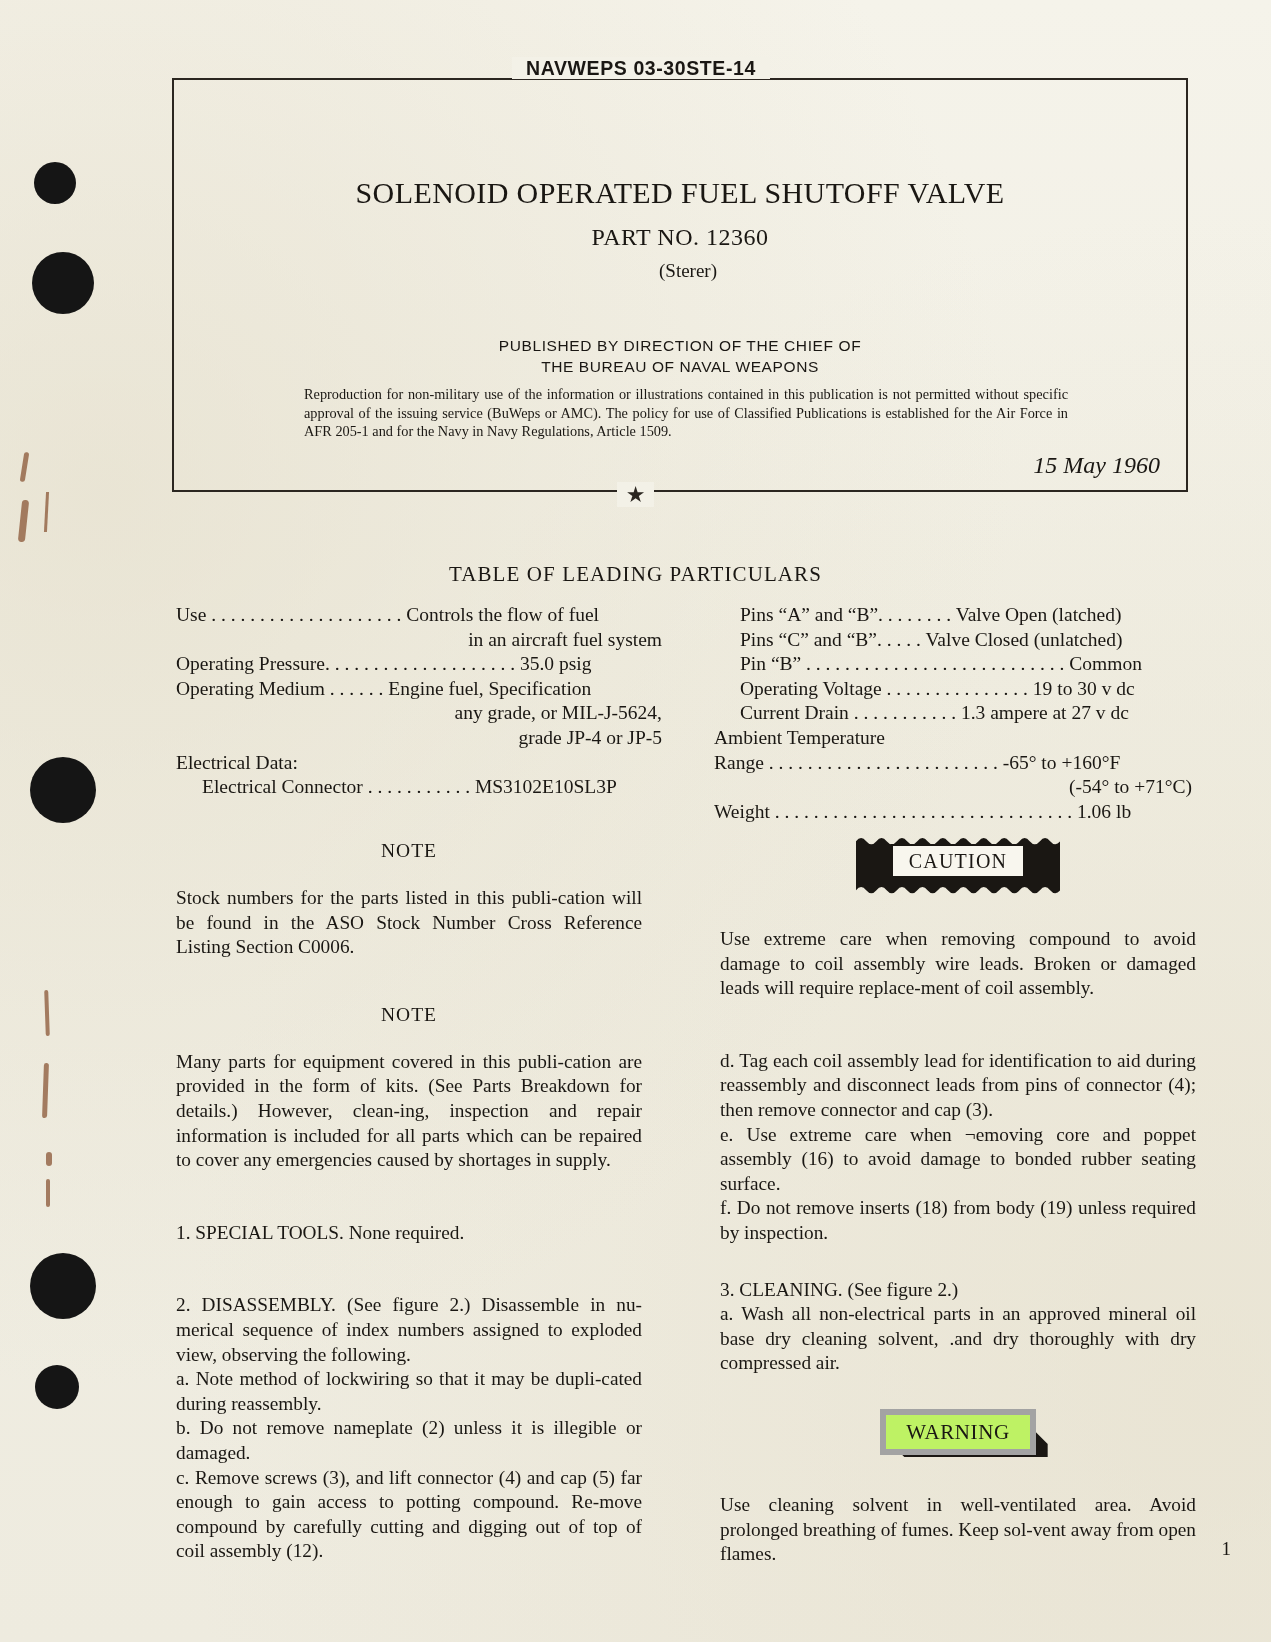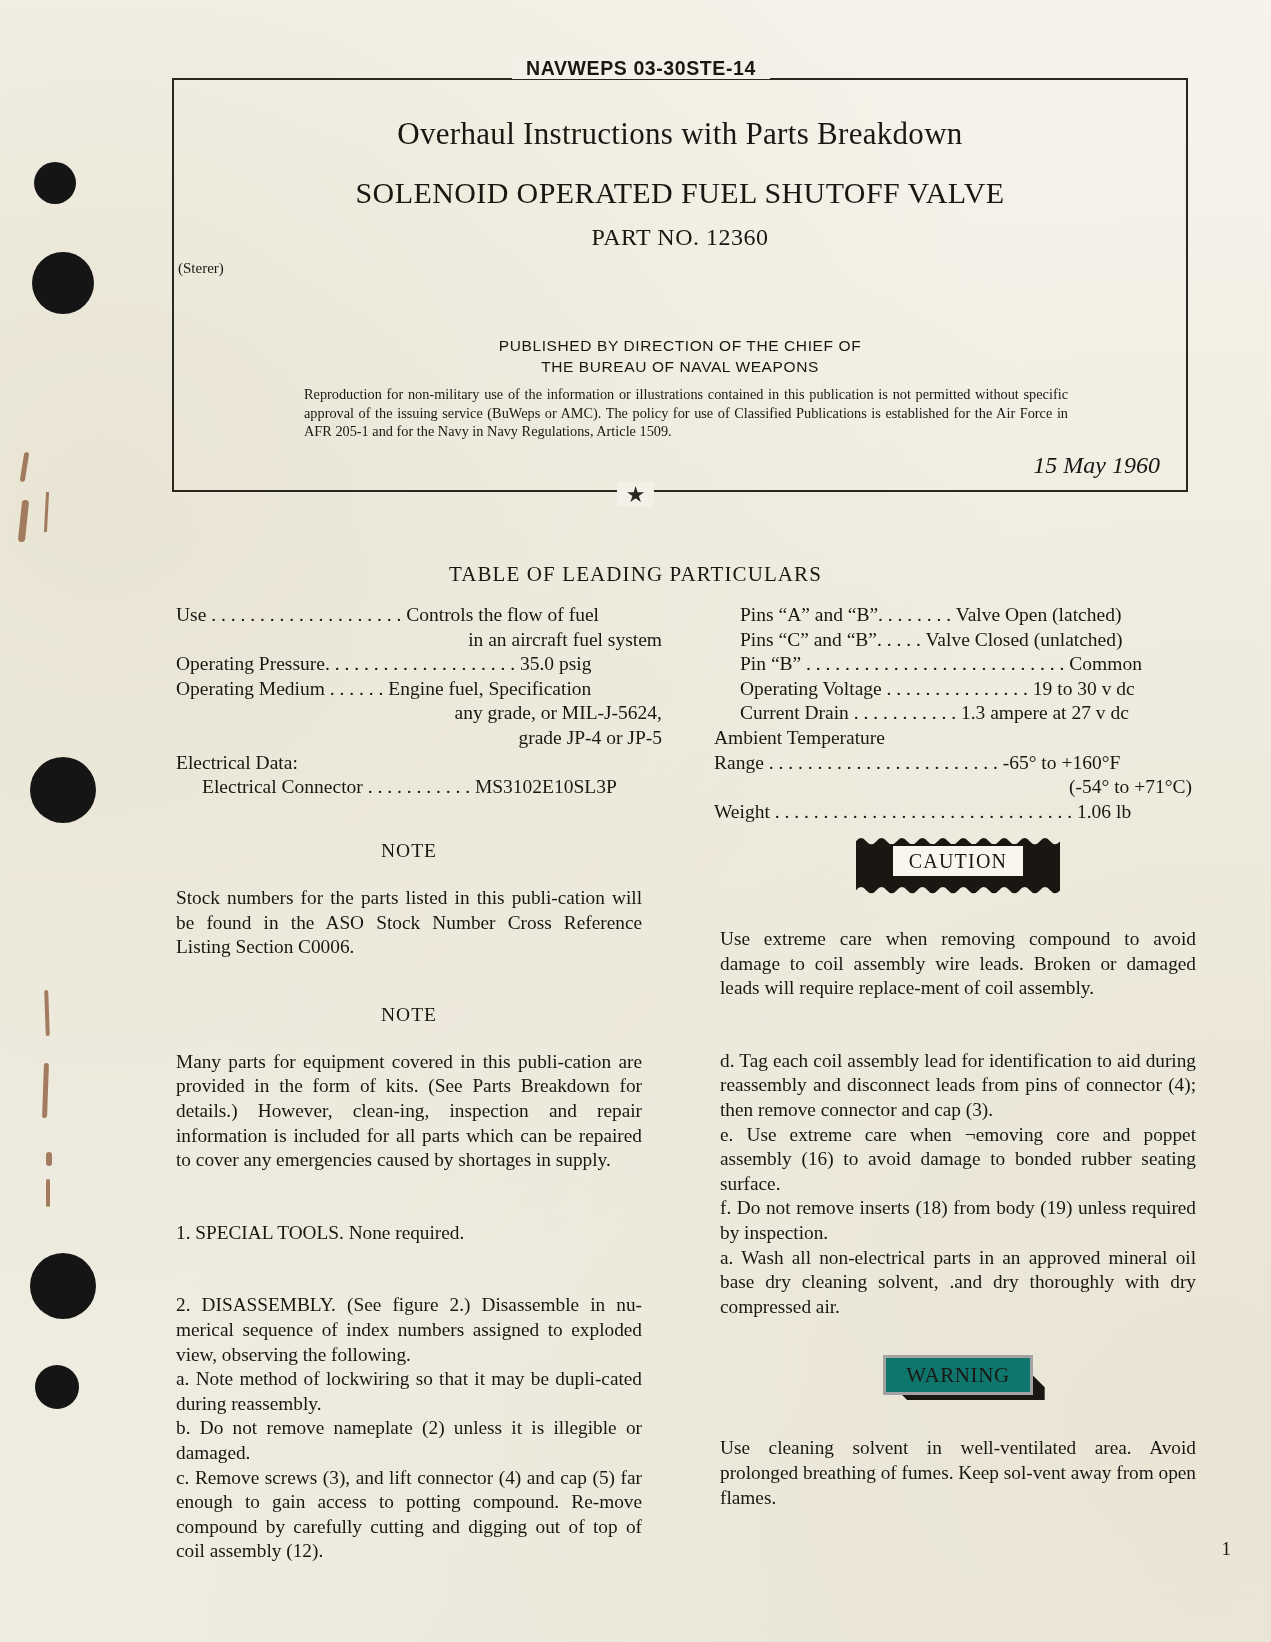--- a/index.html
+++ b/index.html
@@ -72,23 +72,23 @@
     font-size:30px;
     letter-spacing:.4px;
   }
   .part-no {
     position:absolute; left:0; right:0; top:144px;
     text-align:center;
     font-size:24px;
     letter-spacing:.5px;
   }
   .maker {
-    position:absolute; left:4px; right:0; top:180px;
-    text-align:left;
-    font-size:15px;
+    position:absolute; left:16px; right:0; top:180px;
+    text-align:center;
+    font-size:19px;
   }
   .published {
     position:absolute; left:0; right:0; top:255px;
     text-align:center;
     font-family:"Liberation Sans", sans-serif;
     font-size:15.5px;
     letter-spacing:.6px;
     line-height:21px;
   }
   .repro {
@@ -178,22 +178,22 @@
   }
 
   
   .warning-wrap { text-align:center; margin:0; }
   .warning-box {
     display:inline-block;
     position:relative;
   }
   .warning-box .inner {
     position:relative; z-index:2;
-    border:3px solid #a3a3a3;
-    background:#0f766e;
+    border:6px solid #a3a3a3;
+    background:#bef264;
     padding:5px 20px;
     font-size:21px;
     letter-spacing:.6px;
   }
   .warning-box .shadow {
     position:absolute;
     left:10px; top:10px; right:-12px; bottom:-12px;
     background:#1a1713;
     z-index:1;
     clip-path:polygon(0 0, calc(100% - 14px) 0, 100% 14px, 100% 100%, 14px 100%, 0 calc(100% - 14px));
@@ -218,21 +218,20 @@
 
 <div class="stain s1"></div>
 <div class="stain s2"></div>
 <div class="stain s3"></div>
 <div class="stain s4"></div>
 <div class="stain s5"></div>
 <div class="stain s6"></div>
 <div class="stain s7"></div>
 
 <div class="title-block">
-  <div class="main-title">Overhaul Instructions with Parts Breakdown</div>
   <div class="product-title">SOLENOID OPERATED FUEL SHUTOFF VALVE</div>
   <div class="part-no">PART NO. 12360</div>
   <div class="maker">(Sterer)</div>
   <div class="published">
     <div>PUBLISHED BY DIRECTION OF THE CHIEF OF</div>
     <div>THE BUREAU OF NAVAL WEAPONS</div>
   </div>
   <div class="repro">Reproduction for non-military use of the information or illustrations contained in this publication is not permitted without specific approval of the issuing service (BuWeps or AMC). The policy for use of Classified Publications is established for the Air Force in AFR 205-1 and for the Navy in Navy Regulations, Article 1509.</div>
   <div class="pubdate">15 May 1960</div>
 </div>
@@ -293,20 +292,21 @@
         </svg>
         <span class="inner">CAUTION</span>
       </div>
     </div>
     <p class="body gap-lg">Use extreme care when removing compound to avoid damage to coil assembly wire leads.  Broken or damaged leads will require replace-ment of coil assembly.</p>
 
     <p class="body gap-lg">d. Tag each coil assembly lead for identification to aid during reassembly and disconnect leads from pins of connector (4); then remove connector and cap (3).</p>
     <p class="body">e. Use extreme care when ¬emoving core and poppet assembly (16) to avoid damage to bonded rubber seating surface.</p>
     <p class="body">f. Do not remove inserts (18) from body (19) unless required by inspection.</p>
 
+    <p class="body gap">3. CLEANING.  (See figure 2.)</p>
     <p class="body">a. Wash all non-electrical parts in an approved mineral oil base dry cleaning solvent, .and dry thoroughly with dry compressed air.</p>
 
     <div class="warning-wrap" style="margin-top:44px;">
       <div class="warning-box">
         <div class="shadow"></div>
         <span class="inner">WARNING</span>
       </div>
     </div>
     <p class="body gap-lg">Use cleaning solvent in well-ventilated area.  Avoid prolonged breathing of fumes.  Keep sol-vent away from open flames.</p>
   </div>

